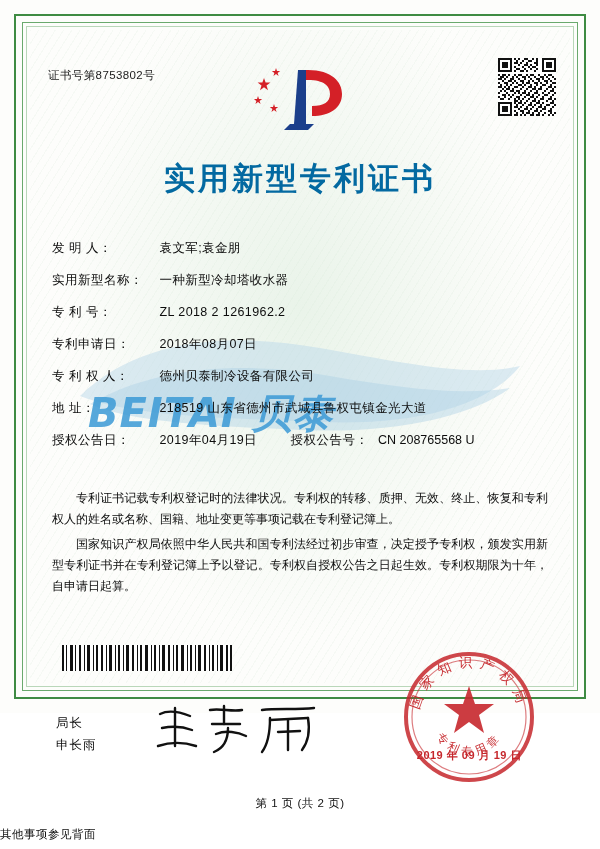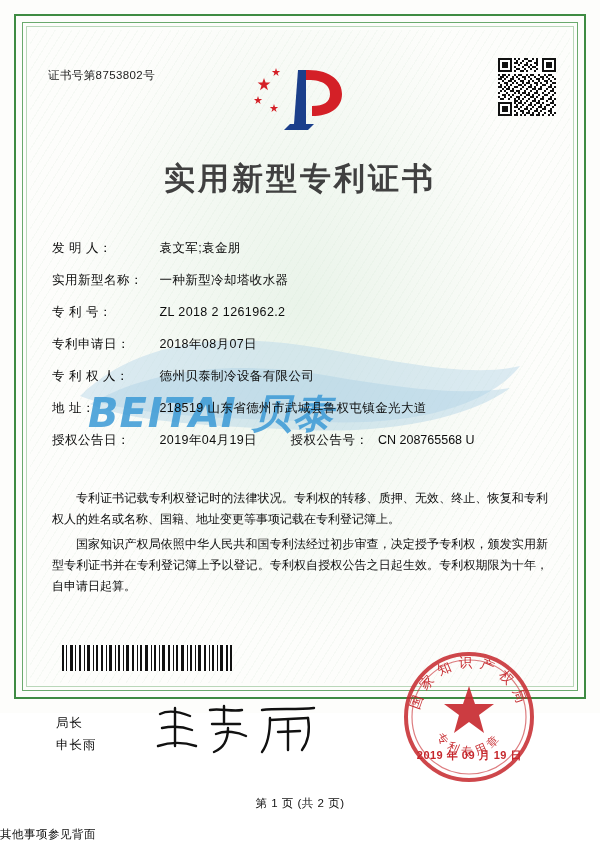--- a/index.html
+++ b/index.html
@@ -81,21 +81,21 @@
     height: 72px;
   }
 
   .title {
     position: absolute;
     left: 0; right: 0; top: 158px;
     text-align: center;
     font-size: 31px;
     font-weight: bold;
     letter-spacing: 3px;
-    color: #404040;
+    color: #0369a1;
     font-family: "DejaVu Sans", "Liberation Sans", sans-serif;
   }
 
   
   .watermark {
     position: absolute;
     left: 70px; top: 318px;
     width: 460px;
     height: 130px;
     pointer-events: none;

